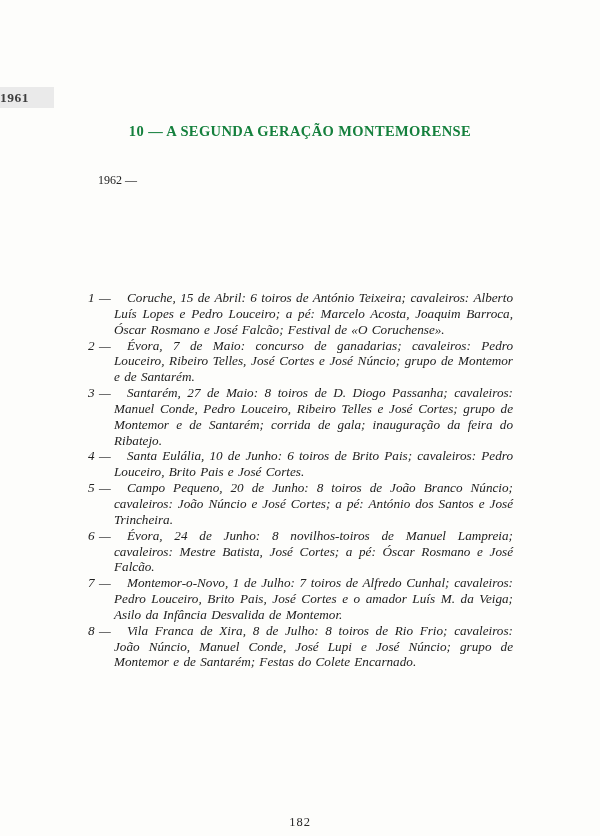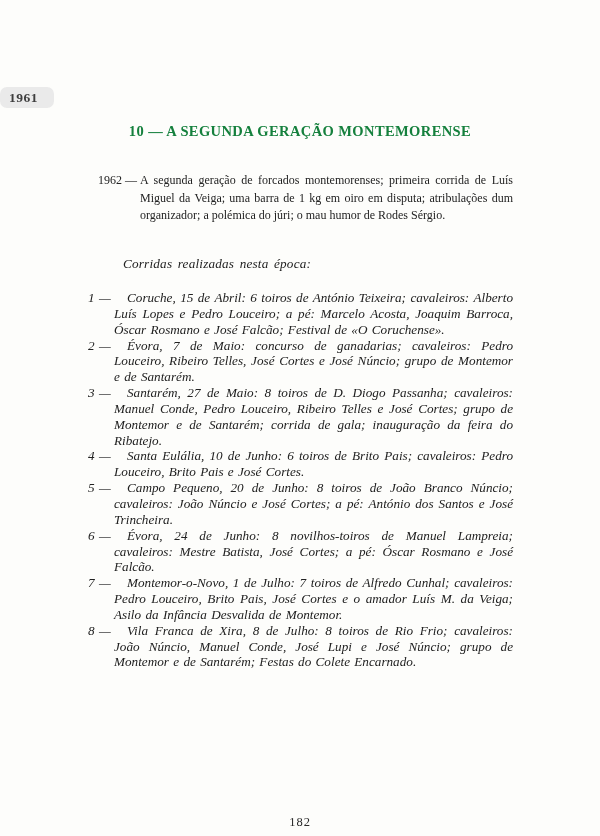--- a/index.html
+++ b/index.html
@@ -22,24 +22,23 @@
     position: absolute;
     left: 0;
     top: 87px;
     width: 54px;
     height: 21px;
     background: #eaeaea;
     color: #3e3e3e;
     font-weight: bold;
     font-size: 13.5px;
     line-height: 21px;
-    padding-left: 9px;
+    padding-left: 0;
     box-sizing: border-box;
     letter-spacing: 0.5px;
-    border-radius: 7px;
   }
   .chapter-title {
     position: absolute;
     top: 123px;
     left: 0;
     width: 600px;
     text-align: center;
     font-weight: bold;
     font-size: 14.5px;
     letter-spacing: 0.4px;
@@ -113,24 +112,22 @@
 <body>
 
 <div class="page">
 
   <div class="year-tab">1961</div>
 
   <div class="chapter-title">10 — A SEGUNDA GERAÇÃO MONTEMORENSE</div>
 
   <div class="intro">
     <span class="intro-marker">1962 —</span>
-    <span>A segunda geração de forcados montemorenses; primeira corrida de Luís Miguel da Veiga; uma barra de 1 kg em oiro em disputa; atribulações dum organizador; a polémica do júri; o mau humor de Rodes Sérgio.</span>
   </div>
 
-  <div class="section-label">Corridas realizadas nesta época:</div>
 
   <div class="corridas-list">
     <div class="corrida">
       <span class="num">1 —</span>
       <span>Coruche, 15 de Abril: 6 toiros de António Teixeira; cavaleiros: Alberto Luís Lopes e Pedro Louceiro; a pé: Marcelo Acosta, Joaquim Barroca, Óscar Rosmano e José Falcão; Festival de «O Coruchense».</span>
     </div>
     <div class="corrida">
       <span class="num">2 —</span>
       <span>Évora, 7 de Maio: concurso de ganadarias; cavaleiros: Pedro Louceiro, Ribeiro Telles, José Cortes e José Núncio; grupo de Montemor e de Santarém.</span>
     </div>

